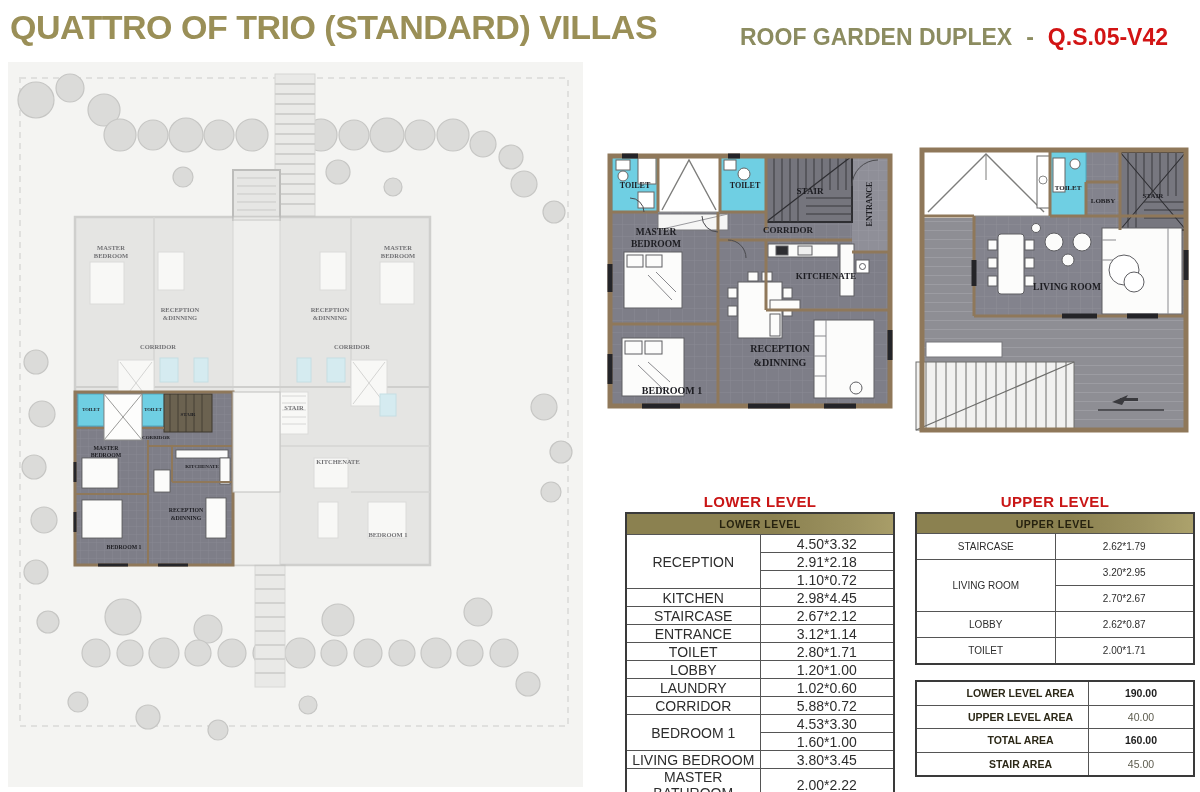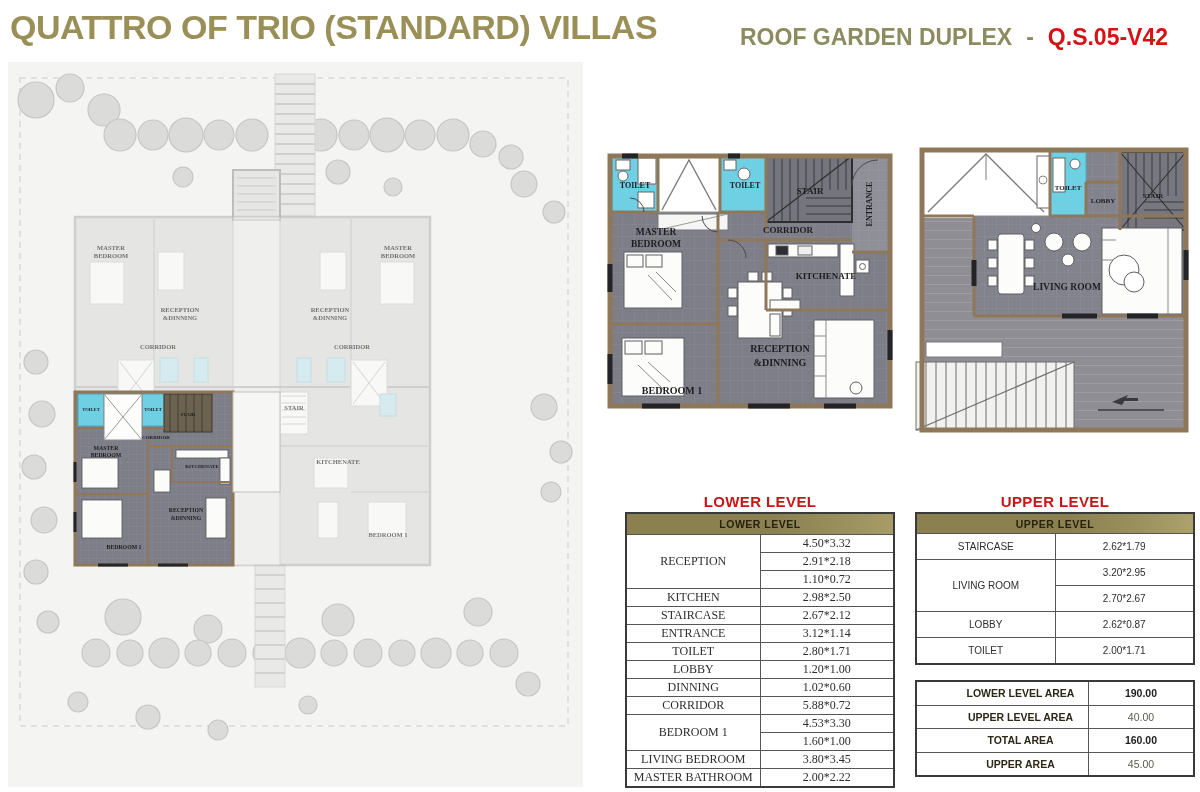--- a/index.html
+++ b/index.html
@@ -17,21 +17,21 @@
   
   .sec-title{position:absolute;font-size:15px;font-weight:bold;color:#C91616;
              text-align:center;letter-spacing:.4px;}
   
   table.tbl{position:absolute;border-collapse:collapse;table-layout:fixed;background:#fff;
             border:2px solid #3a3a3a;}
   table.tbl td,table.tbl th{border:1px solid #555;padding:0;text-align:center;vertical-align:middle;}
   .lower-tbl{left:625px;top:512px;width:270px;}
   .lower-tbl th{height:20px;font-size:10.5px;color:#26220f;letter-spacing:.5px;
      background:linear-gradient(90deg,#8B8150 0%,#8B8150 55%,#9C9260 85%,#A89D68 100%);}
-  .lower-tbl td{height:17px;font-size:12px;color:#2d2d2d;font-family:Liberation Serif, serif;}
+  .lower-tbl td{height:17px;font-size:14px;color:#2d2d2d;}
   .lower-tbl td.lbl{width:138px;}
   .upper-tbl{left:915px;top:512px;width:280px;}
   .upper-tbl th{height:19px;font-size:10.5px;color:#26220f;letter-spacing:.5px;
      background:linear-gradient(90deg,#8B8150 0%,#8B8150 55%,#9C9260 82%,#ACA26C 100%);}
   .upper-tbl td{height:25px;font-size:10px;color:#2d2d2d;}
   .upper-tbl td.lbl{width:135px;}
   .area-tbl{left:915px;top:680px;width:280px;
      background:
        linear-gradient(115deg,rgba(255,255,255,0) 42%,rgba(255,255,255,.22) 42%,rgba(255,255,255,.22) 58%,rgba(255,255,255,0) 58%),
        linear-gradient(25deg,rgba(255,255,255,0) 64%,rgba(255,255,255,.16) 64%),
@@ -443,40 +443,40 @@
         <td>4.50*3.32</td>
       </tr>
       <tr>
           <td>2.91*2.18</td>
         </tr>
       <tr>
           <td>1.10*0.72</td>
         </tr>
       <tr>
         <td class="lbl">KITCHEN</td>
-        <td>2.98*2.50</td>
+        <td>2.98*4.45</td>
       </tr>
       <tr>
         <td class="lbl">STAIRCASE</td>
         <td>2.67*2.12</td>
       </tr>
       <tr>
         <td class="lbl">ENTRANCE</td>
         <td>3.12*1.14</td>
       </tr>
       <tr>
         <td class="lbl">TOILET</td>
         <td>2.80*1.71</td>
       </tr>
       <tr>
         <td class="lbl">LOBBY</td>
         <td>1.20*1.00</td>
       </tr>
       <tr>
-        <td class="lbl">DINNING</td>
+        <td class="lbl">LAUNDRY</td>
         <td>1.02*0.60</td>
       </tr>
       <tr>
         <td class="lbl">CORRIDOR</td>
         <td>5.88*0.72</td>
       </tr>
       <tr>
         <td class="lbl" rowspan="2">BEDROOM 1</td>
         <td>4.53*3.30</td>
       </tr>
@@ -531,19 +531,19 @@
       </tr>
       <tr>
         <td class="lbl">UPPER LEVEL AREA</td>
         <td class="val">40.00</td>
       </tr>
       <tr>
         <td class="lbl">TOTAL AREA</td>
         <td class="val">160.00</td>
       </tr>
       <tr>
-        <td class="lbl">UPPER AREA</td>
+        <td class="lbl">STAIR AREA</td>
         <td class="val">45.00</td>
       </tr>
     </tbody>
   </table>
 
 </div>
 
 </body></html>

